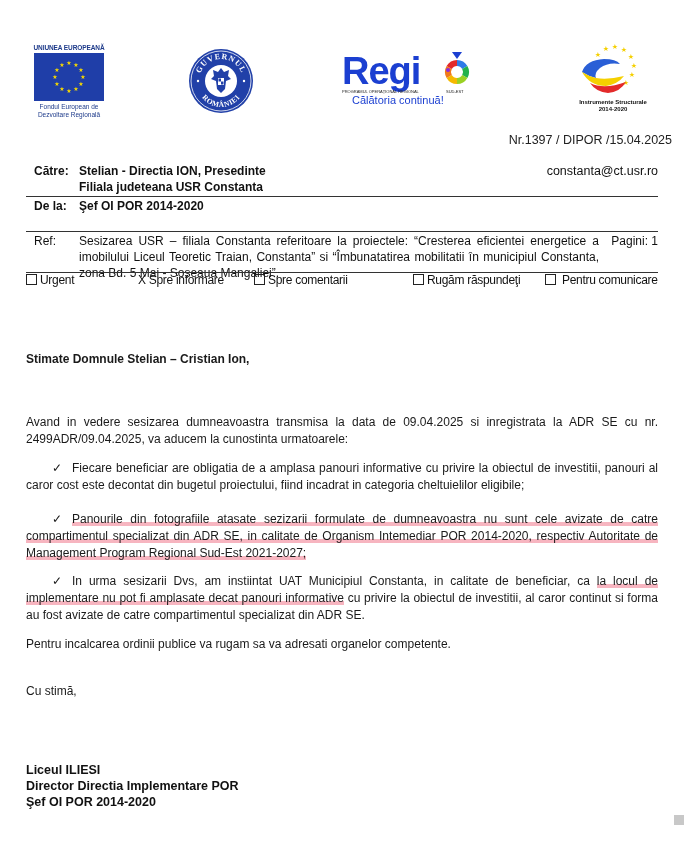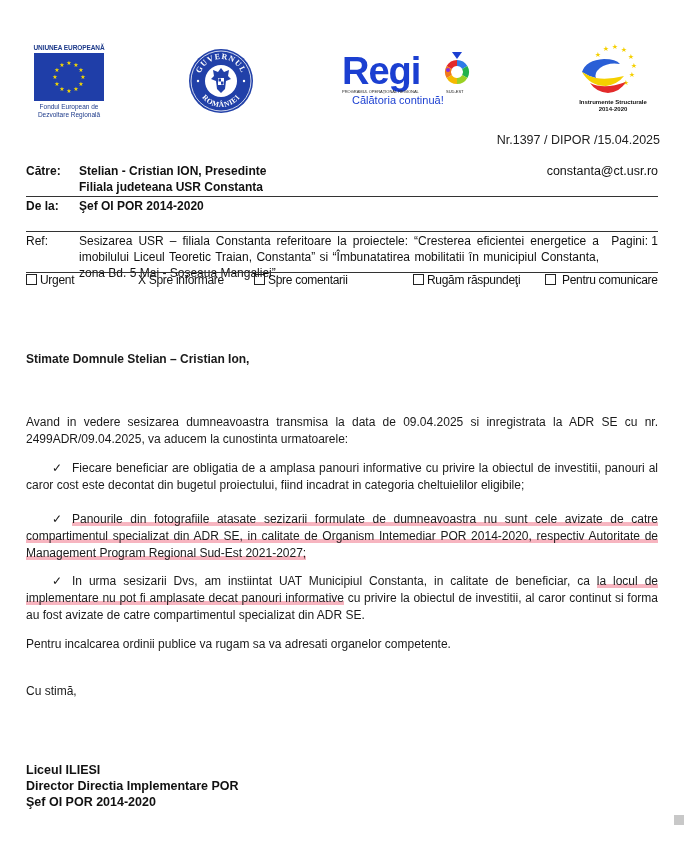--- a/index.html
+++ b/index.html
@@ -11,25 +11,25 @@
   .logo { position:absolute; }
   .eu { left:33px; top:44px; width:72px; }
   .eu .cap { font-size:6.5px; font-weight:bold; color:#1d3a8a; text-align:center; letter-spacing:-0.1px; white-space:nowrap; }
   .eu .flag { width:70px; height:48px; background:#1f3ea8; margin:2px auto 2px; position:relative; }
   .eu .sub { font-size:6.5px; color:#1d3a8a; text-align:center; line-height:8px; white-space:nowrap; }
   .gov { left:187px; top:47px; width:68px; height:68px; }
   .regio { left:340px; top:48px; width:140px; height:64px; }
   .is { left:568px; top:42px; width:90px; height:72px; }
   .is .cap { position:absolute; left:0; width:90px; top:57px; font-size:6px; font-weight:bold; text-align:center; line-height:7px; color:#111; }
 
-  .nr { position:absolute; right:24px; top:133px; font-size:12.5px; color:#222; }
+  .nr { position:absolute; right:12px; top:133px; font-size:12.5px; color:#222; }
 
   
   .hdr-row { position:absolute; left:26px; width:632px; font-size:12px; line-height:16px; }
-  .lbl { position:absolute; left:0; top:0; }
+  .lbl { position:absolute; left:8px; top:0; }
   .val { position:absolute; left:53px; top:0; }
   .bold { font-weight:bold; }
   .rule { position:absolute; left:26px; width:632px; height:0; border-top:1.3px solid #333; }
   .email { position:absolute; right:0; top:0; font-size:12.5px; }
   .ref-text { position:absolute; left:53px; top:0; width:520px; text-align:justify; text-align-last:left; }
   .pages { position:absolute; right:0; top:0; }
 
   .opts { position:absolute; left:26px; top:273px; width:632px; height:16px; font-size:12px; letter-spacing:-0.3px; }
   .opt { position:absolute; top:0; white-space:nowrap; }
   .box { display:inline-block; width:9px; height:9px; border:1px solid #222; vertical-align:-1px; margin-right:3px; }
@@ -138,21 +138,21 @@
       <div>Instrumente Structurale</div>
       <div>2014-2020</div>
     </div>
   </div>
 
   <div class="nr">Nr.1397 / DIPOR /15.04.2025</div>
 
   <div class="hdr-row" style="top:163px; height:34px;">
     <span class="lbl bold">Către:</span>
     <div class="val bold">
-      <div>Stelian - Cristian ION, Presedinte</div>
+      <div>Stelian - Directia ION, Presedinte</div>
       <div>Filiala judeteana USR Constanta</div>
     </div>
     <a class="email">constanta@ct.usr.ro</a>
   </div>
   <div class="rule" style="top:196px;"></div>
 
   <div class="hdr-row" style="top:198px; height:34px;">
     <span class="lbl bold">De la:</span>
     <div class="val bold">
       <div>Şef OI POR 2014-2020</div>

